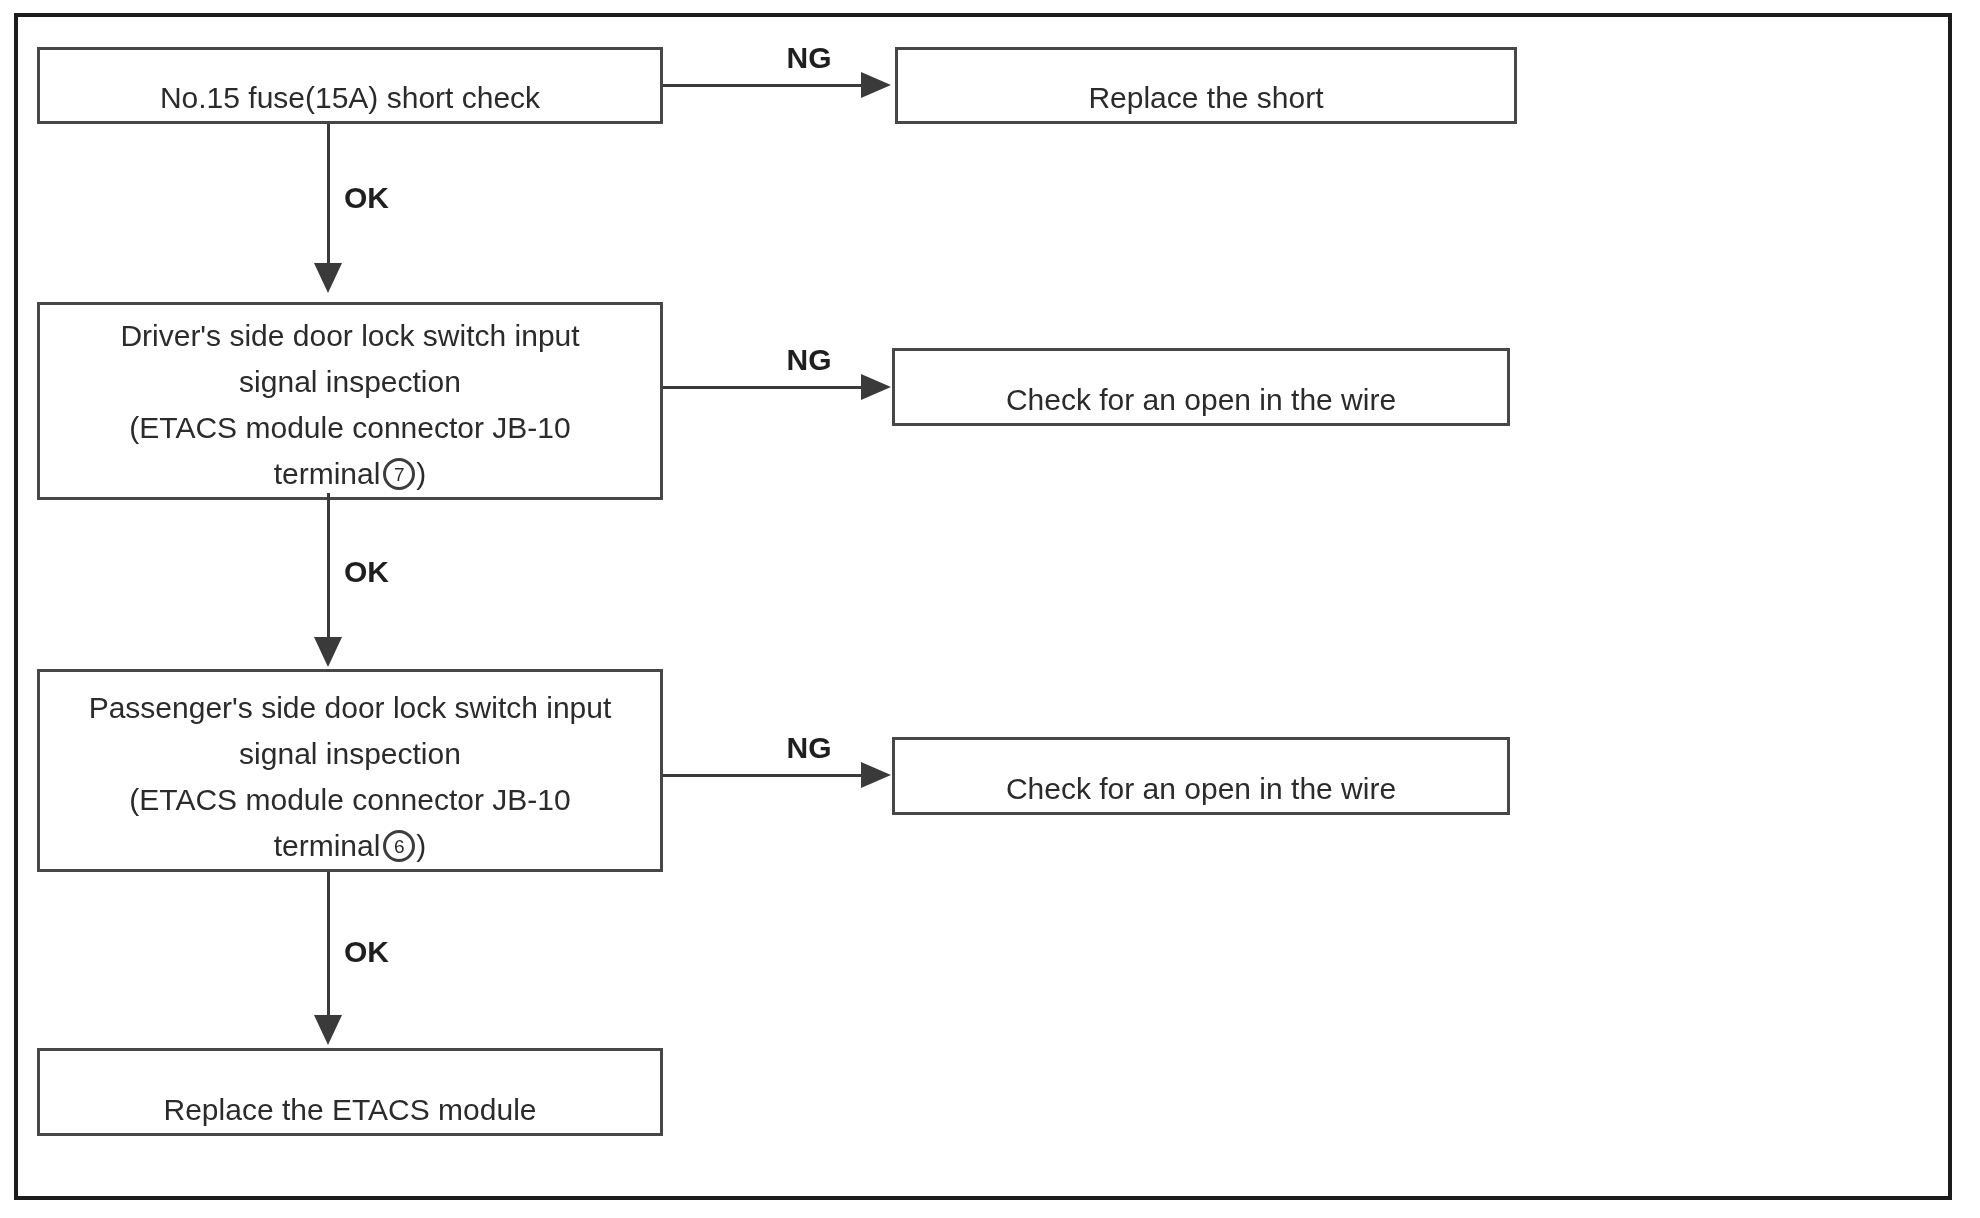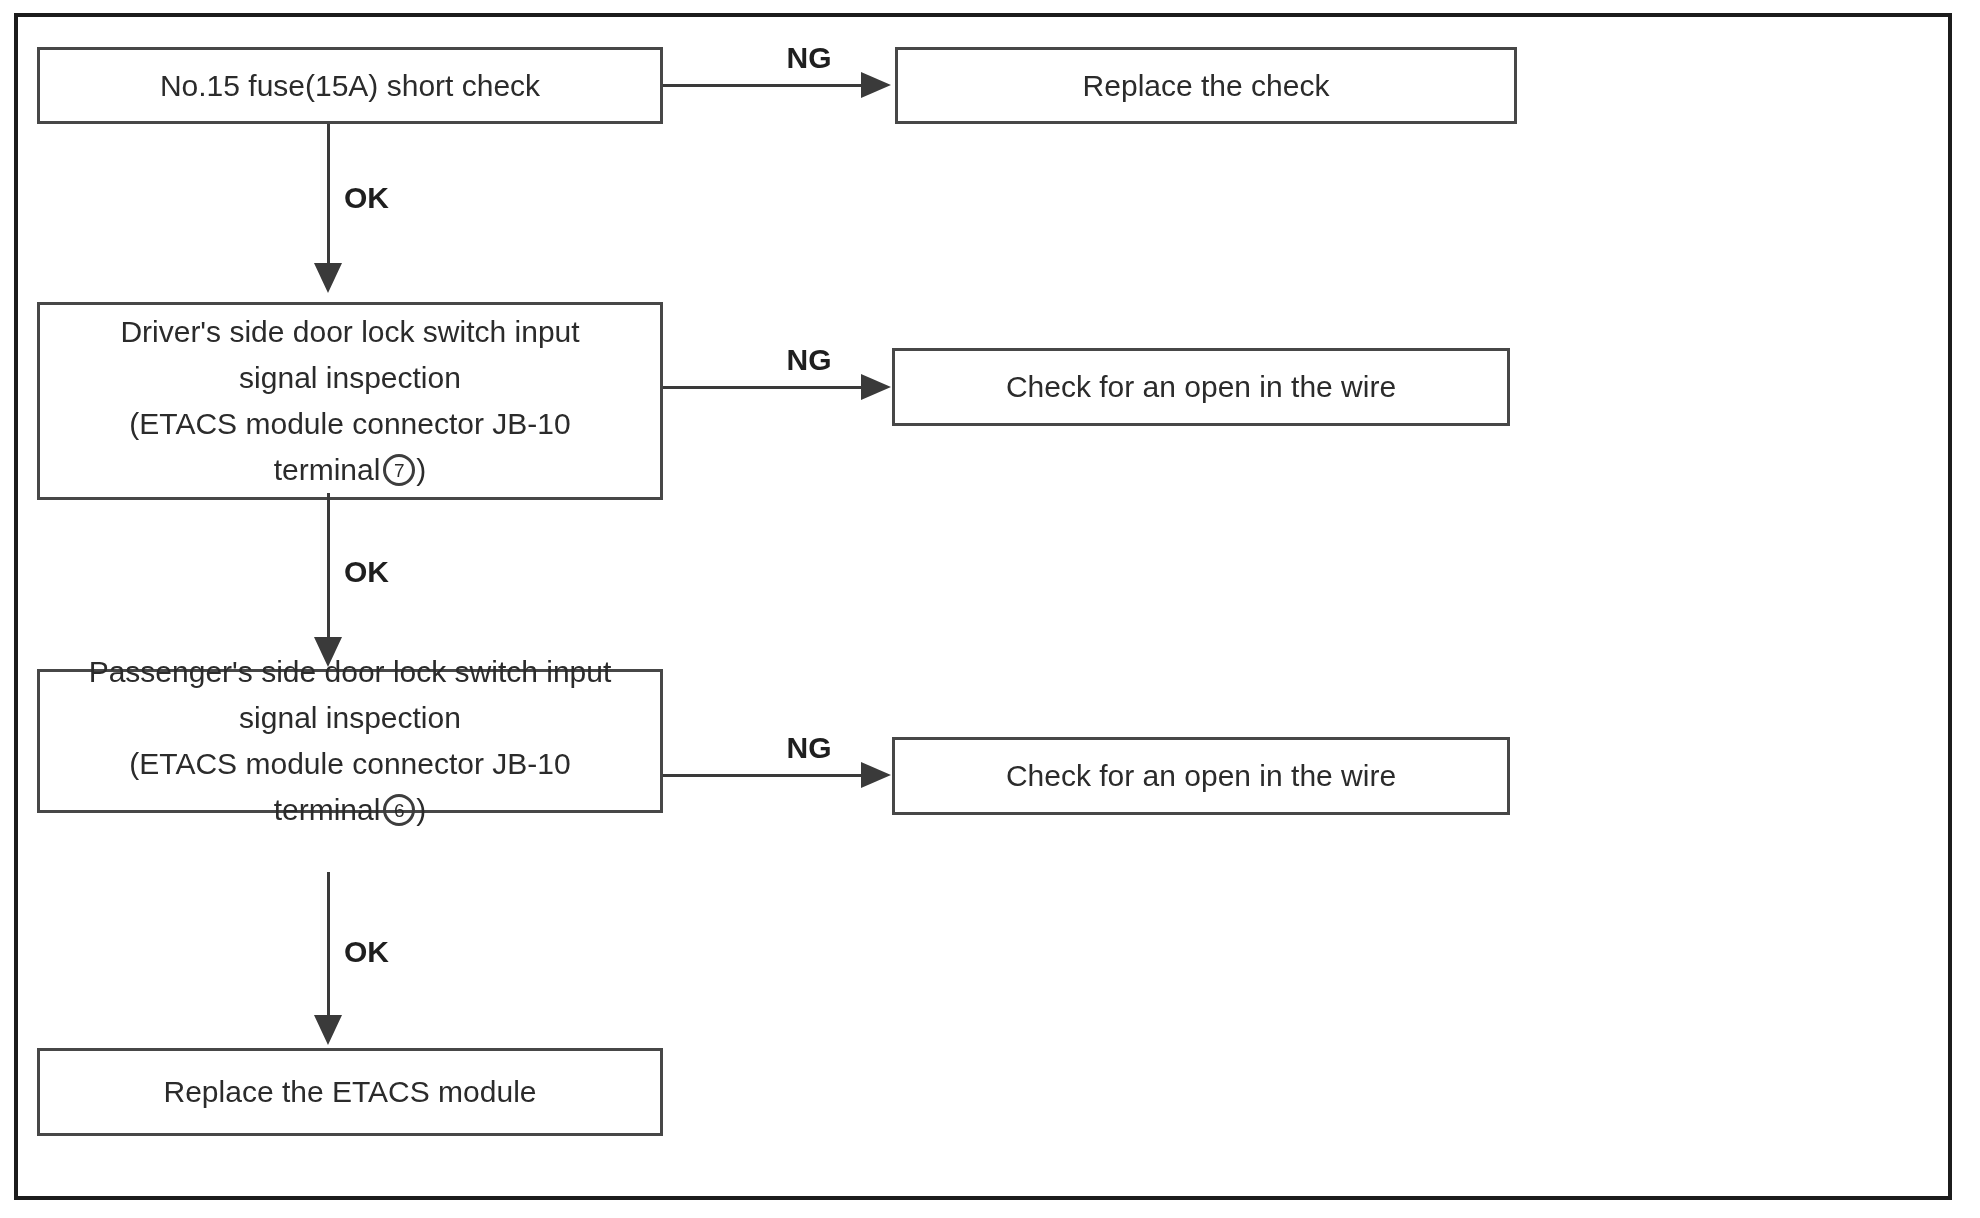--- a/index.html
+++ b/index.html
@@ -27,31 +27,31 @@
     background: transparent;
   }
   .node {
     position: absolute;
     box-sizing: border-box;
     border: 3px solid #474747;
     background: #ffffff;
     display: flex;
     flex-direction: column;
     align-items: center;
-    justify-content: center;
+    justify-content: flex-end;
     text-align: center;
     font-size: 30px;
     line-height: 46px;
     color: var(--text, #2b2b2b);
   }
   #node-fuse-check       { left: 37px;  top: 47px;   width: 626px; height: 77px;  }
   #node-replace-fuse     { left: 895px; top: 47px;   width: 622px; height: 77px;  }
   #node-driver-switch    { left: 37px;  top: 302px;  width: 626px; height: 198px; }
   #node-check-wire-1     { left: 892px; top: 348px;  width: 618px; height: 78px;  }
-  #node-passenger-switch { left: 37px;  top: 669px;  width: 626px; height: 144px; }
+  #node-passenger-switch { left: 37px;  top: 669px;  width: 626px; height: 203px; }
   #node-check-wire-2     { left: 892px; top: 737px;  width: 618px; height: 78px;  }
   #node-replace-etacs    { left: 37px;  top: 1048px; width: 626px; height: 88px;  }
 
   .node-line {
     display: block;
     width: 100%;
   }
   .terminal-line {
     display: flex;
     align-items: center;
@@ -138,21 +138,21 @@
 
   <div class="node" id="node-fuse-check">
     <span class="node-line">No.15 fuse(15A) short check</span>
   </div>
 
   <div class="h-line" id="ng-line-1"></div>
   <div class="arrow-right" id="ng-arrow-1"></div>
   <div class="edge-label ng-label" id="ng-label-1">NG</div>
 
   <div class="node" id="node-replace-fuse">
-    <span class="node-line">Replace the check</span>
+    <span class="node-line">Replace the short</span>
   </div>
 
   <div class="v-line" id="ok-line-1"></div>
   <div class="arrow-down" id="ok-arrow-1"></div>
   <div class="edge-label" id="ok-label-1">OK</div>
 
   <div class="node" id="node-driver-switch">
     <span class="node-line">Driver's side door lock switch input</span>
     <span class="node-line">signal inspection</span>
     <span class="node-line">(ETACS module connector JB-10</span>

